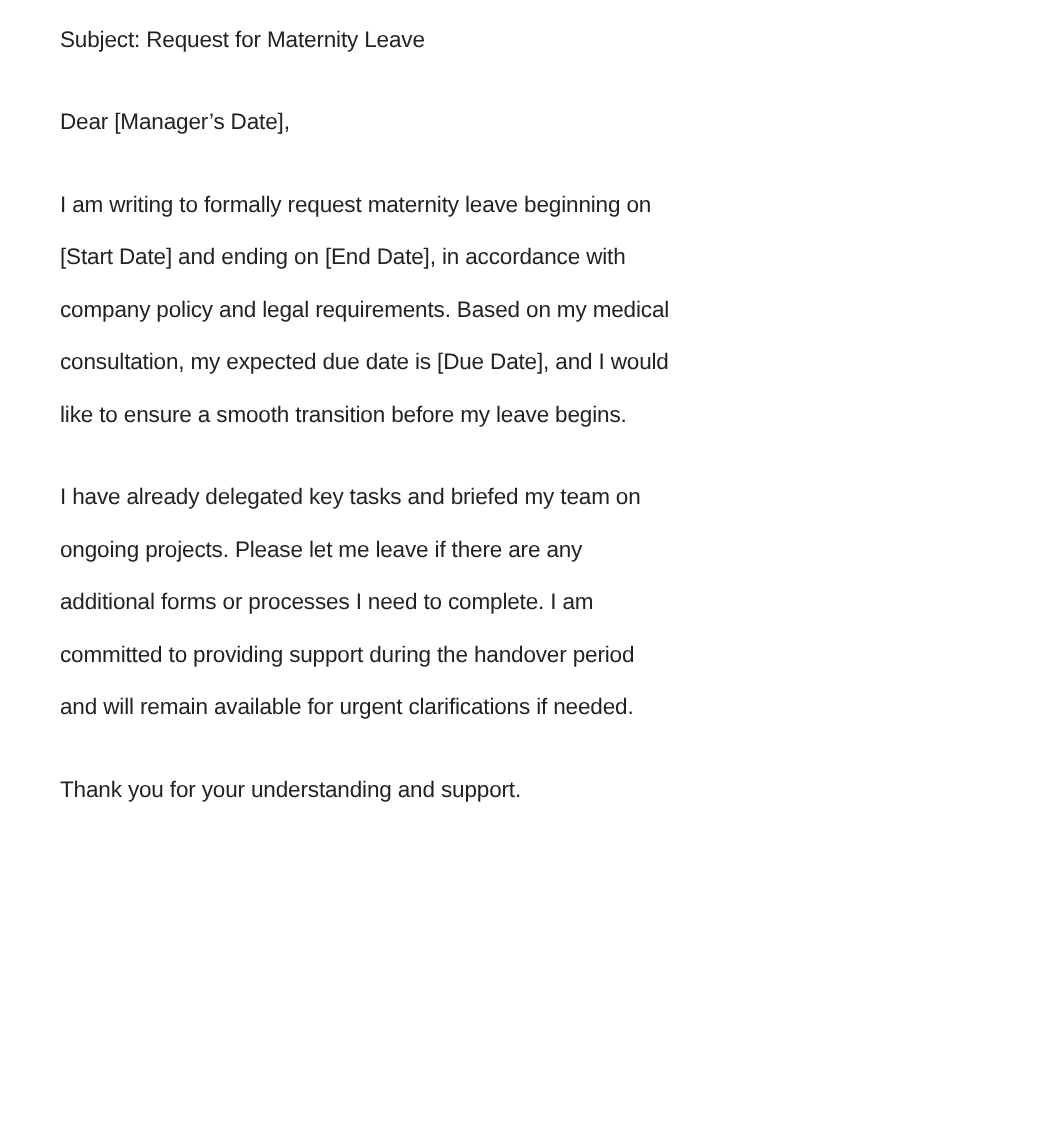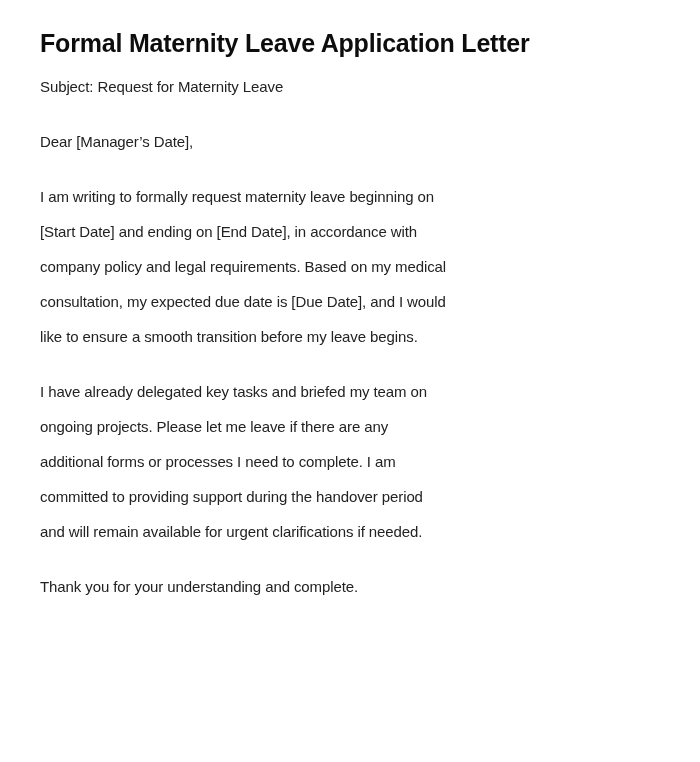--- a/index.html
+++ b/index.html
@@ -39,34 +39,33 @@
     letter-spacing: -0.1px;
   }
   .letter-para.subject-line {
     margin-top: 9px;
   }
 </style>
 </head>
 <body>
 
 <div class="letter-page">
-  <h1 class="letter-title">Formal Maternity Leave Application Letter</h1>
 
   <p class="letter-para subject-line">Subject: Request for Maternity Leave</p>
 
   <p class="letter-para">Dear [Manager’s Date],</p>
 
   <p class="letter-para">I am writing to formally request maternity leave beginning on
 [Start Date] and ending on [End Date], in accordance with
 company policy and legal requirements. Based on my medical
 consultation, my expected due date is [Due Date], and I would
 like to ensure a smooth transition before my leave begins.</p>
 
   <p class="letter-para">I have already delegated key tasks and briefed my team on
 ongoing projects. Please let me leave if there are any
 additional forms or processes I need to complete. I am
 committed to providing support during the handover period
 and will remain available for urgent clarifications if needed.</p>
 
-  <p class="letter-para">Thank you for your understanding and complete.</p>
+  <p class="letter-para">Thank you for your understanding and support.</p>
 
 
 </div>
 
 </body></html>

